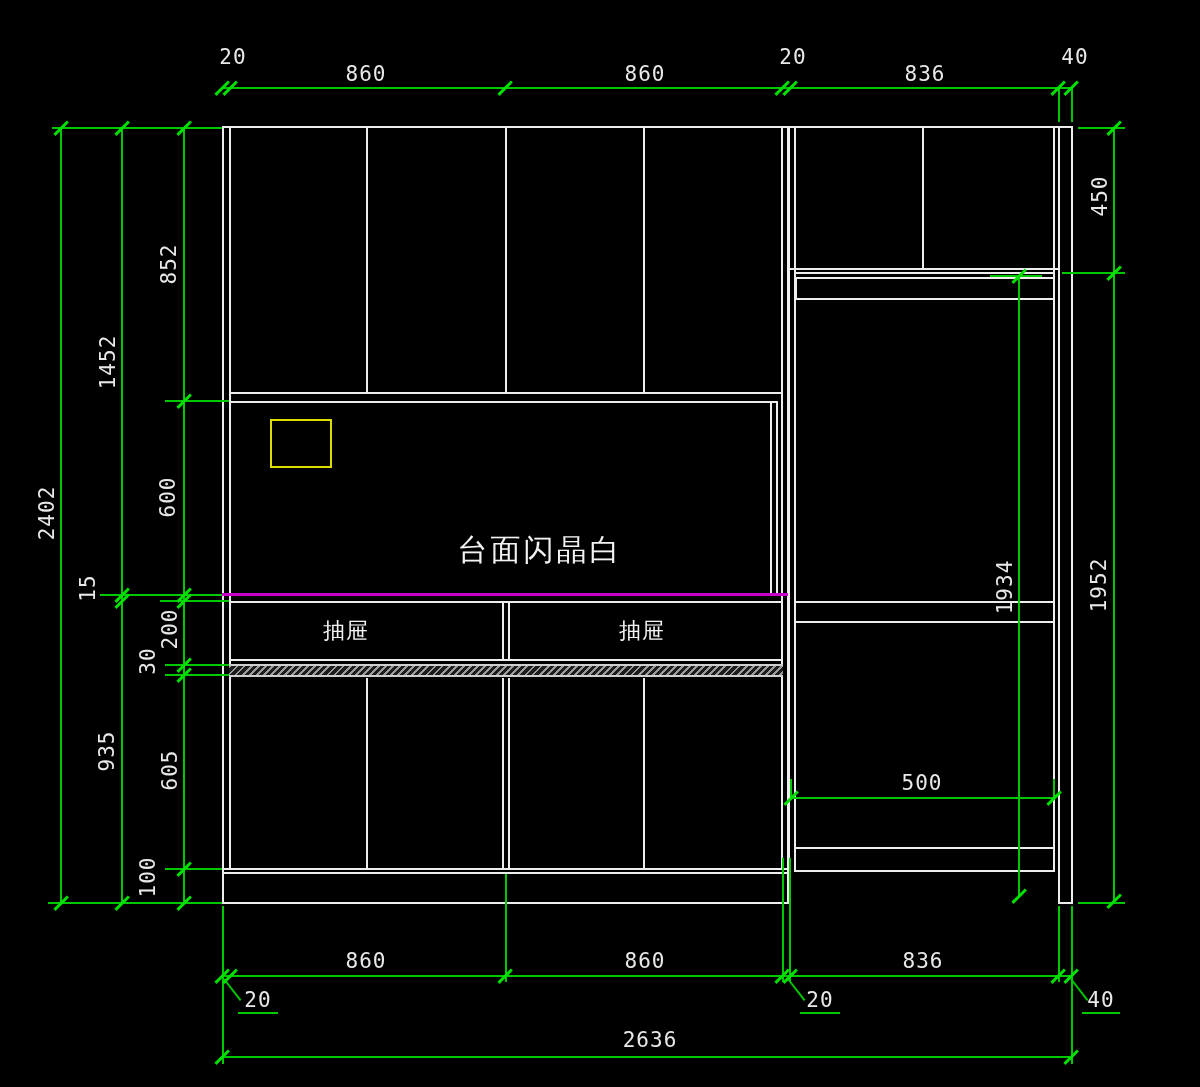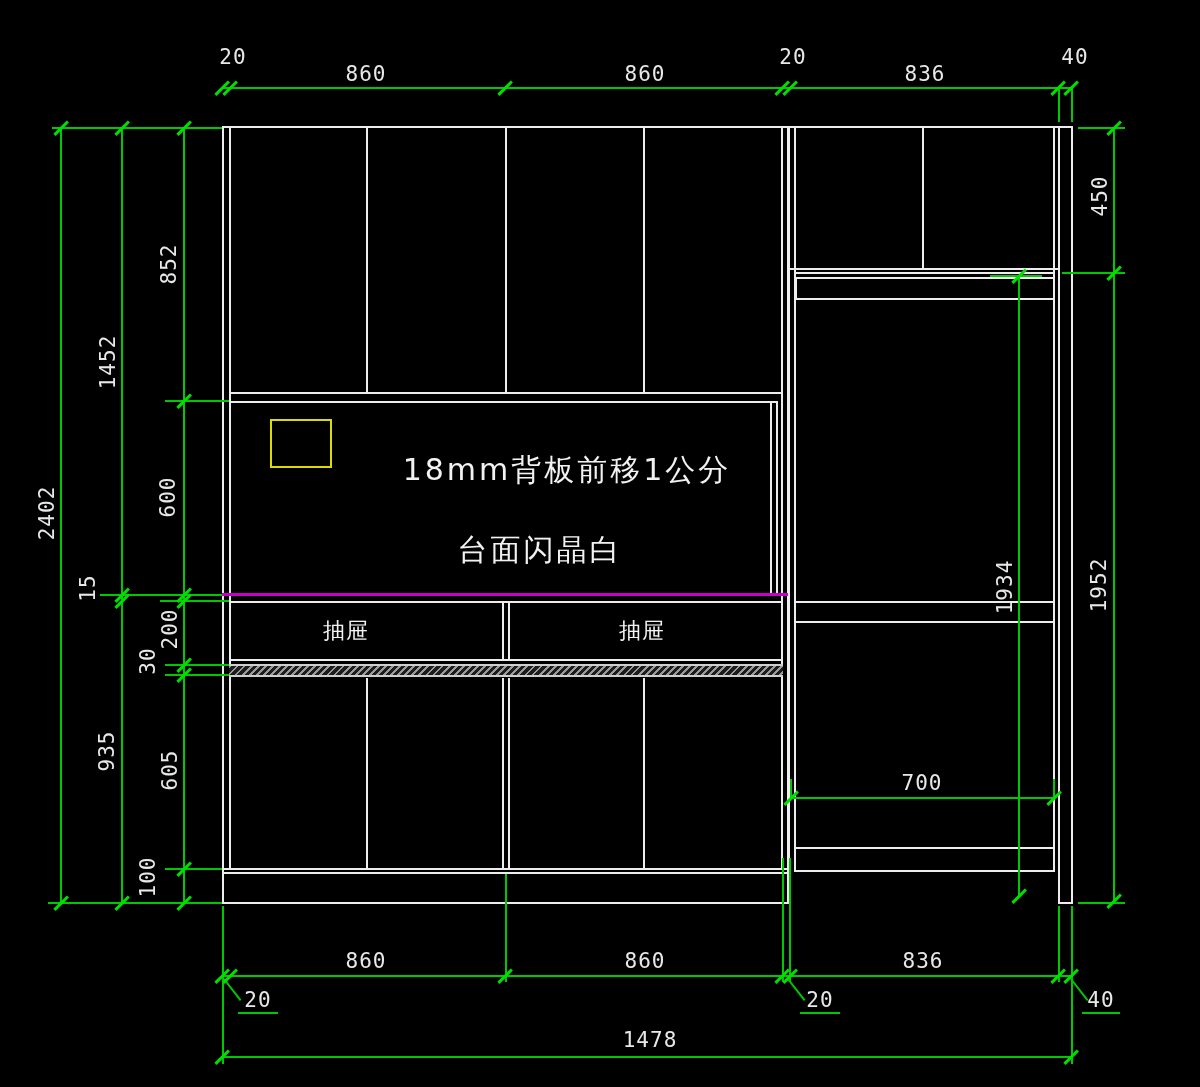--- a/index.html
+++ b/index.html
@@ -85,21 +85,20 @@
   <div class="wl" style="left:794px;top:847px;width:261px;height:2px"></div>
   <div class="wl" style="left:794px;top:870px;width:261px;height:2px"></div>
 
   <div class="wl" style="left:1053px;top:126px;width:2px;height:746px"></div>
   <div class="wl" style="left:1058px;top:126px;width:2px;height:778px"></div>
   <div class="wl" style="left:1071px;top:126px;width:2px;height:778px"></div>
   <div class="wl" style="left:1058px;top:902px;width:15px;height:2px"></div>
 
   <div class="ybox" style="left:270px;top:419px;width:58px;height:45px"></div>
 
-  <div class="cn big" style="left:567px;top:470px">18mm背板前移1公分</div>
   <div class="cn big" style="left:540px;top:550px">台面闪晶白</div>
   <div class="cn sm" style="left:346px;top:631px">抽屉</div>
   <div class="cn sm" style="left:642px;top:631px">抽屉</div>
 
   <div class="gl" style="left:60px;top:127px;width:2px;height:776px"></div>
   <div class="gl" style="left:121px;top:127px;width:2px;height:776px"></div>
   <div class="gl" style="left:183px;top:127px;width:2px;height:776px"></div>
   <div class="gl" style="left:52px;top:127px;width:170px;height:2px"></div>
   <div class="gl" style="left:48px;top:902px;width:174px;height:2px"></div>
   <div class="gl" style="left:165px;top:400px;width:64px;height:2px"></div>
@@ -199,23 +198,23 @@
   <div class="dt v" style="left:88px;top:588px">15</div>
   <div class="dt v" style="left:170px;top:629px">200</div>
   <div class="dt v" style="left:148px;top:661px">30</div>
   <div class="dt v" style="left:107px;top:751px">935</div>
   <div class="dt v" style="left:170px;top:770px">605</div>
   <div class="dt v" style="left:148px;top:877px">100</div>
 
   <div class="dt v" style="left:1100px;top:196px">450</div>
   <div class="dt v" style="left:1099px;top:585px">1952</div>
   <div class="dt v" style="left:1005px;top:587px">1934</div>
-  <div class="dt" style="left:922px;top:783px">700</div>
+  <div class="dt" style="left:922px;top:783px">500</div>
 
   <div class="dt" style="left:366px;top:961px">860</div>
   <div class="dt" style="left:645px;top:961px">860</div>
   <div class="dt" style="left:923px;top:961px">836</div>
   <div class="dt" style="left:258px;top:1000px">20</div>
   <div class="dt" style="left:820px;top:1000px">20</div>
   <div class="dt" style="left:1101px;top:1000px">40</div>
-  <div class="dt" style="left:650px;top:1040px">1478</div>
+  <div class="dt" style="left:650px;top:1040px">2636</div>
 
 </div>
 
 </body></html>

